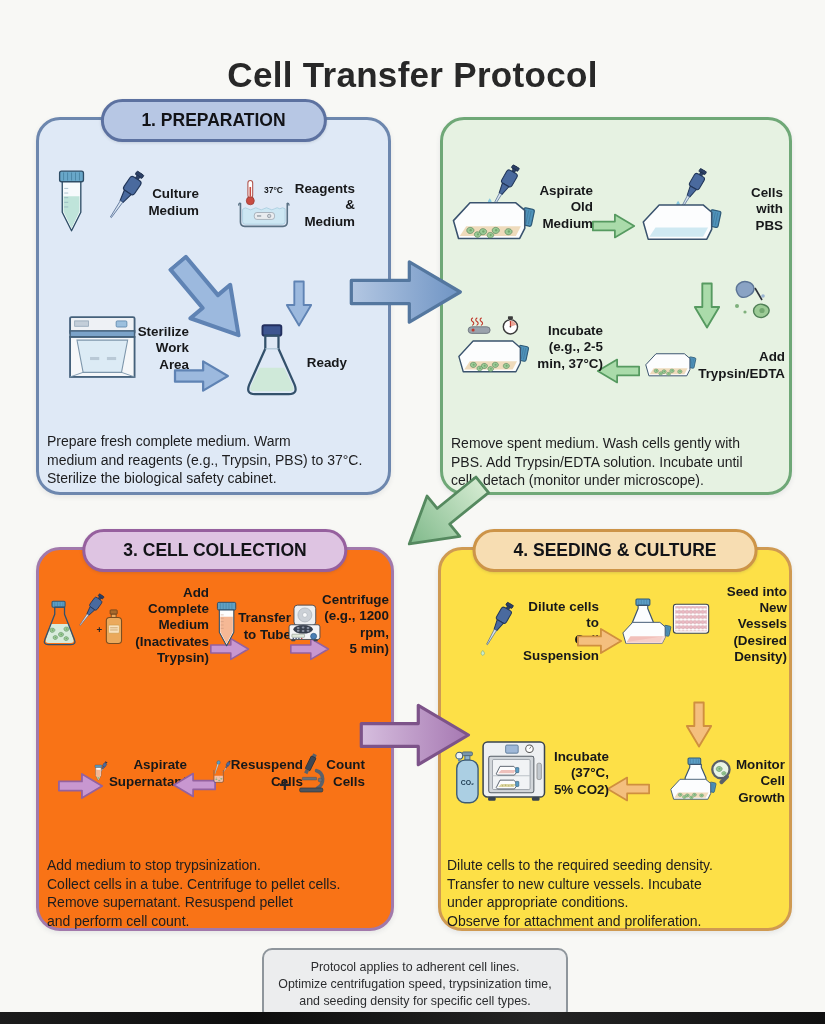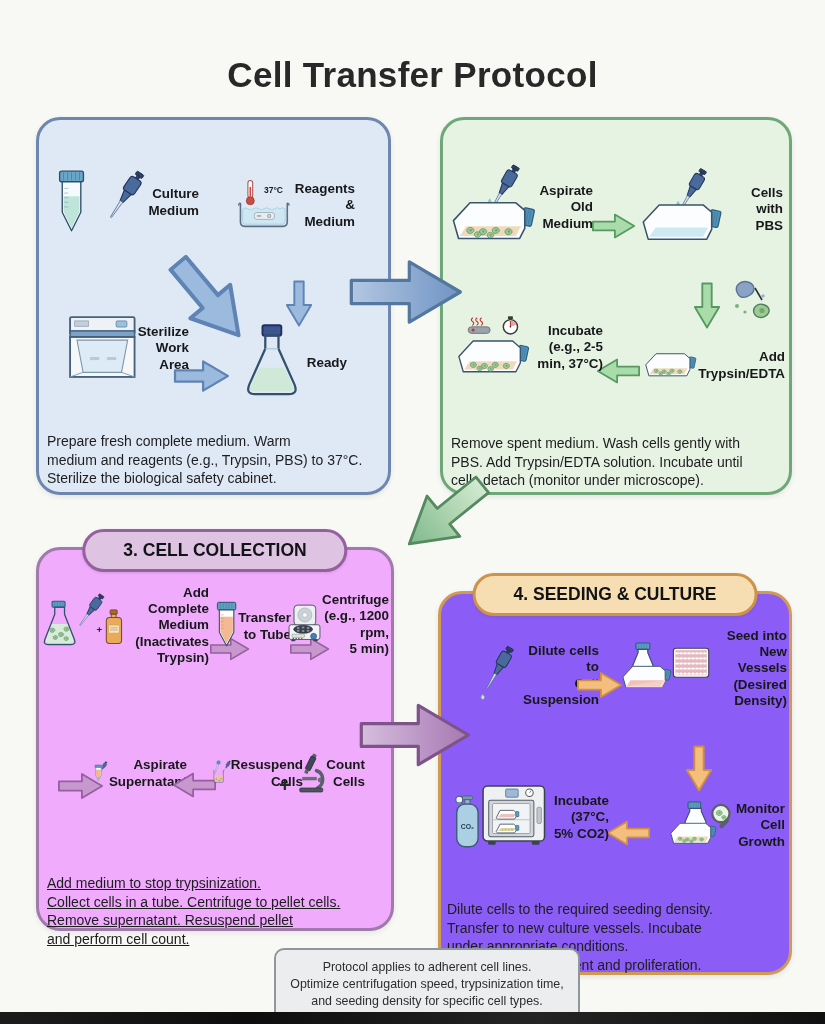--- a/index.html
+++ b/index.html
@@ -1,38 +1,38 @@
 <!DOCTYPE html>
 <html><head>
 <meta charset="utf-8">
 <style>
   html,body{margin:0;padding:0;background:#efefec;font-family:"Liberation Sans",sans-serif;}
   .stage{position:relative;width:825px;height:1024px;background:#f8f8f5;overflow:hidden;margin:0 auto;}
   .title{position:absolute;top:22px;left:0;width:100%;text-align:center;font-size:35px;font-weight:600;color:#282828;letter-spacing:.3px;margin-top:33px;}
   .panel{position:absolute;border-radius:24px;border:3px solid;box-shadow:0 2px 5px rgba(60,70,90,.10);}
   .p1{left:36px;top:117px;width:349px;height:372px;background:#dfe9f6;border-color:#6d87ae;}
   .p2{left:440px;top:117px;width:346px;height:372px;background:#e6f2e2;border-color:#6fa877;}
-  .p3{left:36px;top:547px;width:352px;height:378px;background:#f0abfc;border-color:#a279ab;}
-  .p4{left:438px;top:547px;width:348px;height:378px;background:#8b5cf6;border-color:#cf9a52;margin-top:44px;}
+  .p3{left:36px;top:547px;width:352px;height:378px;background:#f97316;border-color:#a279ab;}
+  .p4{left:438px;top:547px;width:348px;height:378px;background:#fde047;border-color:#cf9a52;}
   .pill{position:absolute;top:-21px;left:50%;transform:translateX(-50%);padding:8px 38px;border-radius:22px;border:3px solid;font-size:17.5px;font-weight:700;color:#121317;white-space:nowrap;box-shadow:0 1px 3px rgba(60,70,90,.18);}
   .pill1{background:#b7c7e4;border-color:#5c71a0;}
   .pill2{background:#c4e6c6;border-color:#5d9d68;}
   .pill3{background:#dec4e2;border-color:#96609e;}
   .pill4{background:#f7ddb2;border-color:#cd9448;}
   .item{position:absolute;display:flex;flex-direction:row;align-items:center;}
   .lbl{white-space:pre-line;text-align:right;font-size:13.4px;font-weight:600;color:#17181a;line-height:1.22;margin-top:3px;}
   .desc{position:absolute;white-space:pre-line;text-align:left;font-size:14px;color:#1d1d1f;line-height:1.33;}
   .plus{position:absolute;font-size:20px;font-weight:700;color:#26262a;}
   .arr{position:absolute;overflow:visible;}
   .arr-blue{fill:#9cb9de;stroke:#5f83b4;stroke-width:4;}
   .arr-green{fill:#aadbaa;stroke:#569a60;stroke-width:4;}
   .arr-purple{fill:#c897d0;stroke:#94619e;stroke-width:4;}
   .arr-orange{fill:#f4bf7e;stroke:#cf8f3f;stroke-width:4;}
   .bigarr{position:absolute;overflow:visible;}
-  .note{position:absolute;left:262px;top:948px;width:306px;box-sizing:border-box;padding:9px 12px;background:#ecedee;border:2px solid #8f969c;border-radius:10px;white-space:pre-line;text-align:center;font-size:12.4px;color:#2c2d2f;line-height:1.38;margin-left:12px;}
+  .note{position:absolute;left:262px;top:948px;width:306px;box-sizing:border-box;padding:9px 12px;background:#ecedee;border:2px solid #8f969c;border-radius:10px;white-space:pre-line;text-align:center;font-size:12.4px;color:#2c2d2f;line-height:1.38;}
   .botbar{position:absolute;left:0;top:1012px;width:825px;height:12px;background:linear-gradient(90deg,#1c1c1c,#0d0d0d 30%,#242424 65%,#101010);}
   svg text{font-family:"Liberation Sans",sans-serif;}
 </style>
 </head>
 <body>
 
 <svg width="0" height="0" style="position:absolute" aria-hidden="true">
   <defs>
     <symbol id="sym-arrow" viewBox="0 0 100 64">
       <polygon points="2,22 52,22 52,6 96,32 52,58 52,42 2,42" stroke-linejoin="round"></polygon>
@@ -80,20 +80,21 @@
       <polygon points="13,67 109,67 117,51 117,46 111,48 15,63" fill="#f6d2cc" opacity="0.8"></polygon>
     </symbol>
   </defs>
 </svg>
 
 <div class="stage">
 
   <div class="title">Cell Transfer Protocol</div>
 
   <section class="panel p1">
+    <div class="pill pill1">1. PREPARATION</div>
 
     <div class="item" style="left:10px;top:30px;width:150px;">
       <svg width="150" height="102" viewBox="0 0 150 102">
         <g transform="translate(16,6)">
           <rect x="0" y="0" width="36" height="16" rx="3" fill="#69a7c9" stroke="#2e4d66" stroke-width="2"></rect>
           <path d="M6,2 V14 M12,2 V14 M18,2 V14 M24,2 V14 M30,2 V14" stroke="#447f9f" stroke-width="1.2" fill="none"></path>
           <path d="M4,16 L4,62 L18,90 L32,62 L32,16 Z" fill="#f6fafc" stroke="#2e4d66" stroke-width="2" stroke-linejoin="round"></path>
           <path d="M6,38 L6,61 L18,86 L30,61 L30,38 Z" fill="#bfe4da"></path>
           <path d="M7,26 h6 M7,33 h6 M7,40 h6 M7,47 h6 M7,54 h6" stroke="#8aa9b8" stroke-width="1" fill="none"></path>
         </g>
@@ -406,21 +407,21 @@
             <rect x="22" y="2" width="12" height="32" rx="2" fill="#3e4754" stroke="#262c34" stroke-width="1.6"></rect>
             <rect x="24" y="34" width="8" height="9" fill="#5a616b"></rect>
           </g>
           <circle cx="52" cy="56" r="4.5" fill="#6a717a" stroke="#4a5057" stroke-width="1.2"></circle>
         </g>
       </svg>
       <span class="lbl">Count
 Cells</span>
     </div>
 
-    <div class="desc" style="left:8px;top:324px;width:336px;text-decoration:underline;">Add medium to stop trypsinization.
+    <div class="desc" style="left:8px;top:306px;width:336px;">Add medium to stop trypsinization.
 Collect cells in a tube. Centrifuge to pellet cells.
 Remove supernatant. Resuspend pellet
 and perform cell count.</div>
   </section>
 
   <section class="panel p4">
     <div class="pill pill4">4. SEEDING &amp; CULTURE</div>
 
     <div class="item" style="left:26px;top:32px;width:132px;">
       <svg width="96" height="96" viewBox="0 0 96 96">

